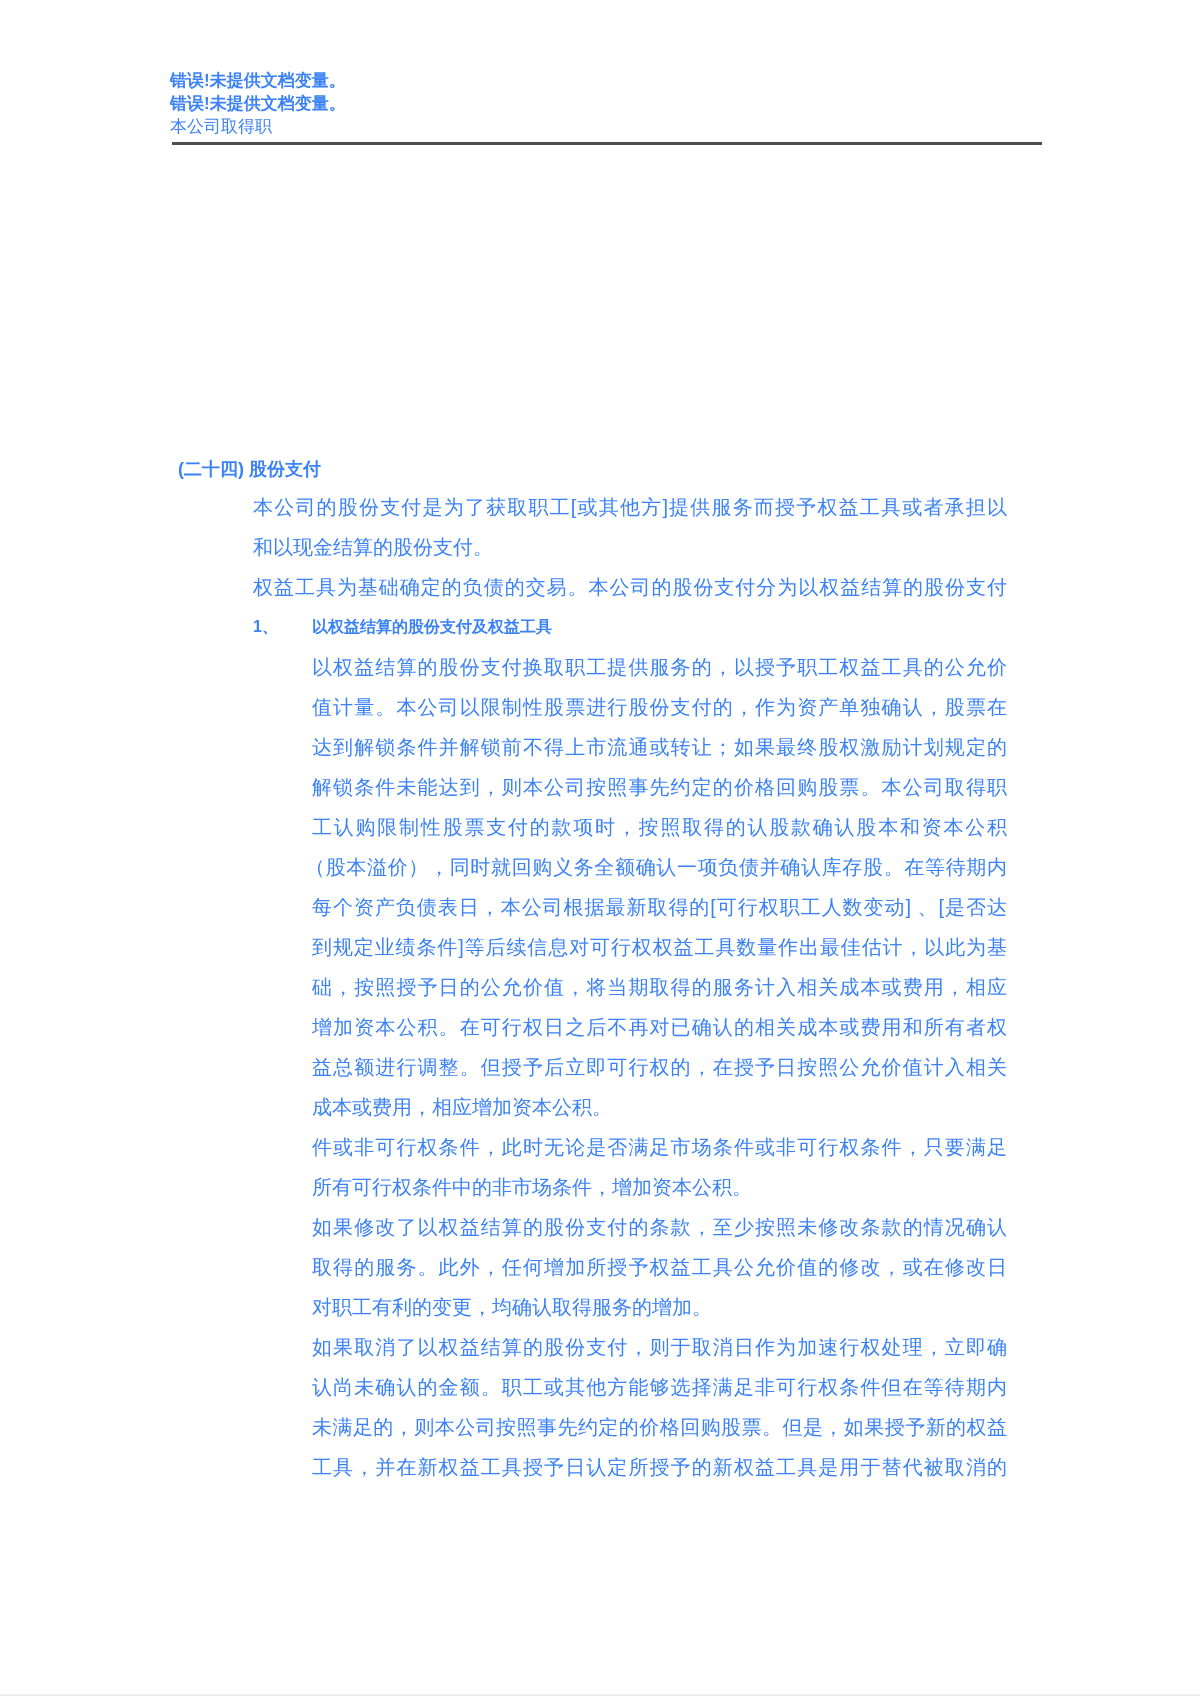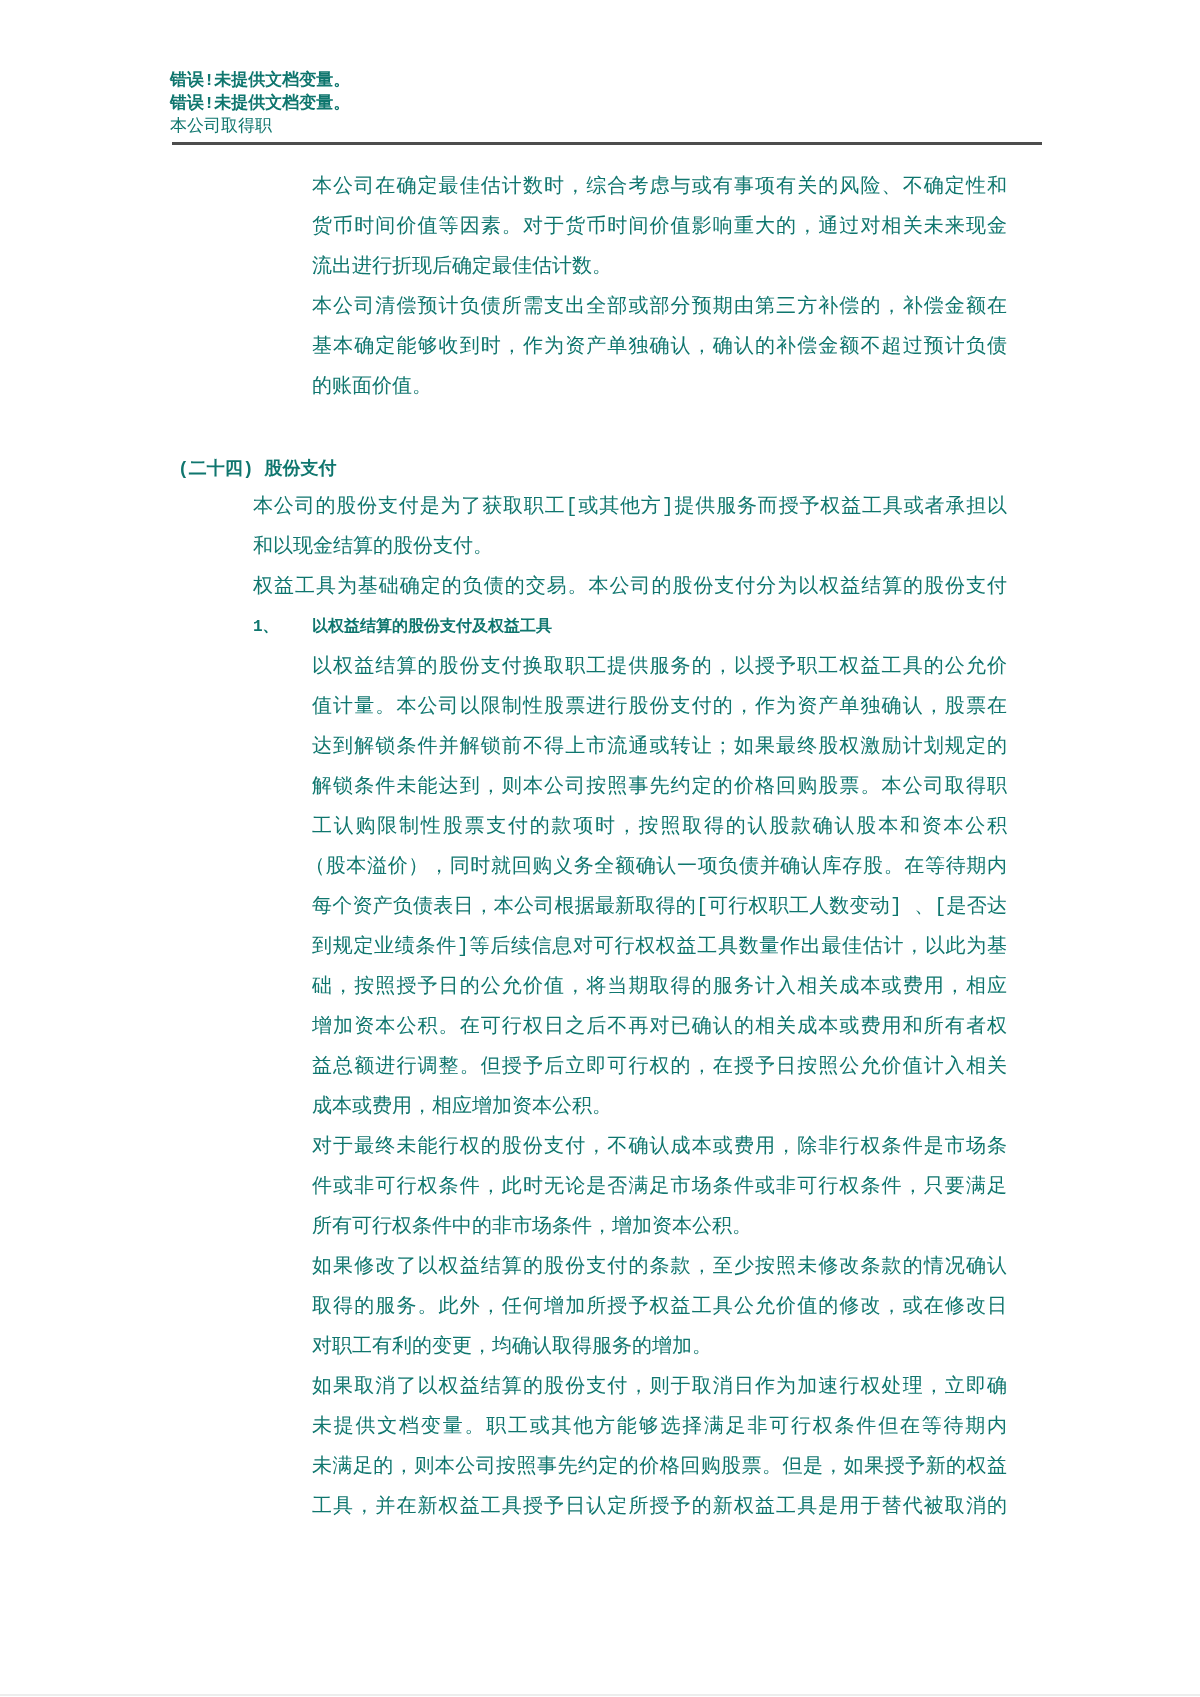--- a/index.html
+++ b/index.html
@@ -1,18 +1,18 @@
 <!DOCTYPE html>
 <html><head>
 <meta charset="utf-8">
 <style>
   html,body{margin:0;padding:0;background:#fff;}
   .page{
     position:relative;width:1200px;height:1697px;background:#ffffff;
-    font-family:Liberation Mono, monospace;color:#0f766e;
+    font-family:Liberation Sans, sans-serif;color:#3b82f6;
     overflow:hidden;
   }
   
   .hdr{position:absolute;left:170px;top:69px;font-size:17px;line-height:23px;}
   .hdr .b{font-weight:bold;}
   .rule{position:absolute;left:172px;top:142px;width:870px;height:3px;background:#4d4d4d;}
   
   .blk{position:absolute;font-size:20px;}
   .ln{height:40px;line-height:40px;white-space:nowrap;}
   .j{text-align:justify;text-align-last:justify;}
@@ -32,28 +32,20 @@
 
 <div class="page">
 
   <div class="hdr">
     <div class="b">错误!未提供文档变量。</div>
     <div class="b">错误!未提供文档变量。</div>
     <div>本公司取得职</div>
   </div>
   <div class="rule"></div>
 
-  <div class="blk" id="blockA">
-    <div class="ln j">本公司在确定最佳估计数时，综合考虑与或有事项有关的风险、不确定性和</div>
-    <div class="ln j">货币时间价值等因素。对于货币时间价值影响重大的，通过对相关未来现金</div>
-    <div class="ln">流出进行折现后确定最佳估计数。</div>
-    <div class="ln j">本公司清偿预计负债所需支出全部或部分预期由第三方补偿的，补偿金额在</div>
-    <div class="ln j">基本确定能够收到时，作为资产单独确认，确认的补偿金额不超过预计负债</div>
-    <div class="ln">的账面价值。</div>
-  </div>
 
   <div id="heading">(二十四) 股份支付</div>
 
   <div class="blk" id="blockB">
     <div class="ln j">本公司的股份支付是为了获取职工[或其他方]提供服务而授予权益工具或者承担以</div>
     <div class="ln">和以现金结算的股份支付。</div>
     <div class="ln j">权益工具为基础确定的负债的交易。本公司的股份支付分为以权益结算的股份支付</div>
   </div>
 
   <div id="subhead">
@@ -66,26 +58,25 @@
     <div class="ln j">达到解锁条件并解锁前不得上市流通或转让；如果最终股权激励计划规定的</div>
     <div class="ln j">解锁条件未能达到，则本公司按照事先约定的价格回购股票。本公司取得职</div>
     <div class="ln j">工认购限制性股票支付的款项时，按照取得的认股款确认股本和资本公积</div>
     <div class="ln j hang">（股本溢价），同时就回购义务全额确认一项负债并确认库存股。在等待期内</div>
     <div class="ln j">每个资产负债表日，本公司根据最新取得的[可行权职工人数变动] 、[是否达</div>
     <div class="ln j">到规定业绩条件]等后续信息对可行权权益工具数量作出最佳估计，以此为基</div>
     <div class="ln j">础，按照授予日的公允价值，将当期取得的服务计入相关成本或费用，相应</div>
     <div class="ln j">增加资本公积。在可行权日之后不再对已确认的相关成本或费用和所有者权</div>
     <div class="ln j">益总额进行调整。但授予后立即可行权的，在授予日按照公允价值计入相关</div>
     <div class="ln">成本或费用，相应增加资本公积。</div>
-    <div class="ln j">对于最终未能行权的股份支付，不确认成本或费用，除非行权条件是市场条</div>
     <div class="ln j">件或非可行权条件，此时无论是否满足市场条件或非可行权条件，只要满足</div>
     <div class="ln">所有可行权条件中的非市场条件，增加资本公积。</div>
     <div class="ln j">如果修改了以权益结算的股份支付的条款，至少按照未修改条款的情况确认</div>
     <div class="ln j">取得的服务。此外，任何增加所授予权益工具公允价值的修改，或在修改日</div>
     <div class="ln">对职工有利的变更，均确认取得服务的增加。</div>
     <div class="ln j">如果取消了以权益结算的股份支付，则于取消日作为加速行权处理，立即确</div>
-    <div class="ln j">未提供文档变量。职工或其他方能够选择满足非可行权条件但在等待期内</div>
+    <div class="ln j">认尚未确认的金额。职工或其他方能够选择满足非可行权条件但在等待期内</div>
     <div class="ln j">未满足的，则本公司按照事先约定的价格回购股票。但是，如果授予新的权益</div>
     <div class="ln j">工具，并在新权益工具授予日认定所授予的新权益工具是用于替代被取消的</div>
   </div>
 
   <div class="bottom-edge"></div>
 </div>
 
 </body></html>

